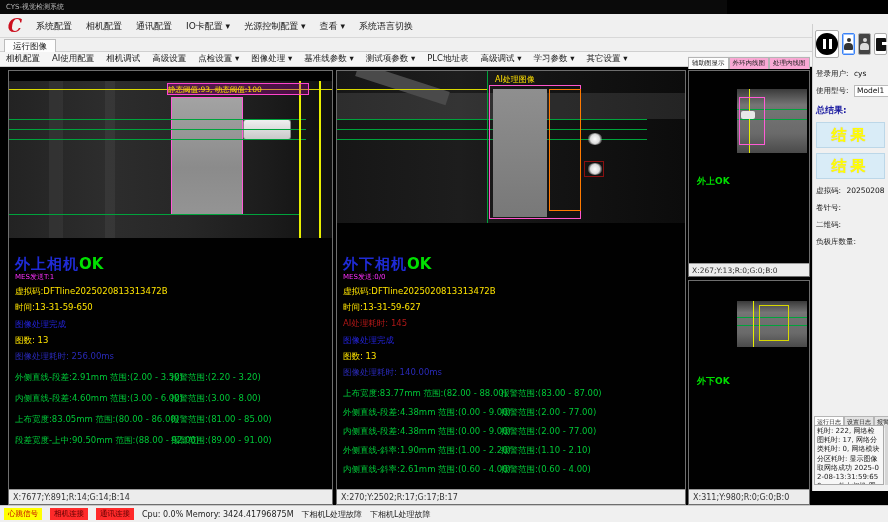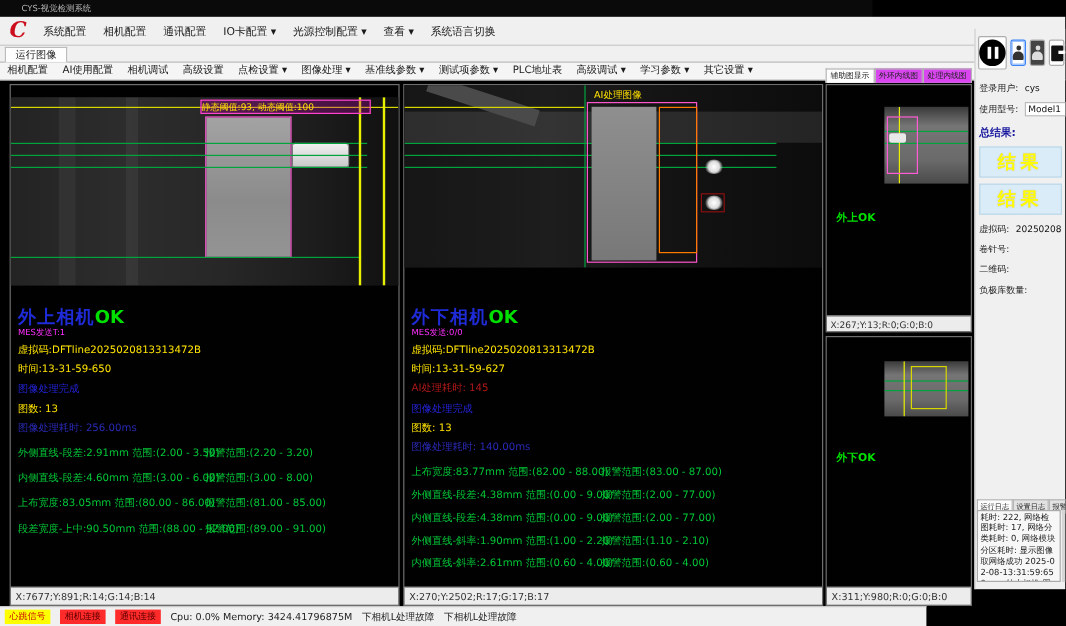--- a/index.html
+++ b/index.html
@@ -1,21 +1,21 @@
 <!DOCTYPE html>
 <html><head>
 <meta charset="utf-8">
 <style>
   * { margin:0; padding:0; box-sizing:border-box; }
   html,body { width:888px; height:522px; overflow:hidden; background:#000; }
   body { font-family:"DejaVu Sans", sans-serif; }
   #root { position:relative; width:888px; height:522px; background:#000; overflow:hidden; }
 
   
-  .titlebar { position:absolute; left:0; top:0; width:727px; height:14px; background:#0a0a0a; color:#b5b5b5; font-size:7px; line-height:14px; padding-left:18px; }
+  .titlebar { position:absolute; left:0; top:0; width:727px; height:14px; background:#0a0a0a; color:#b5b5b5; font-size:7px; line-height:14px; padding-left:6px; }
   .menubar { position:absolute; left:0; top:14px; width:888px; height:24px; background:#f0f0f0; border-bottom:1px solid #d8d8d8; }
   .logo { position:absolute; left:4px; top:2px; width:22px; height:20px; color:#cc0f1e; font-size:18px; font-weight:bold; font-style:italic; font-family:"DejaVu Serif", serif; line-height:20px; text-align:center; }
   .menu-items { position:absolute; left:36px; top:0; height:24px; display:flex; align-items:center; gap:14px; }
   .menu-item { font-size:9px; color:#1a1a1a; cursor:default; }
   .tabrow { position:absolute; left:0; top:38px; width:888px; height:14px; background:#f0f0f0; border-bottom:1px solid #cfcfcf; }
   .tab { position:absolute; left:4px; top:1px; height:13px; padding:0 8px; background:#fdfdfd; border:1px solid #bcbcbc; border-bottom:none; font-size:8.5px; color:#222; line-height:12px; }
   .toolbar { position:absolute; left:0; top:52px; width:888px; height:15px; background:#f5f5f5; border-bottom:1px solid #cfcfcf; display:flex; align-items:center; padding-left:6px; gap:12px; }
   .tool-item { font-size:8.5px; color:#1a1a1a; white-space:nowrap; }
 
   
@@ -67,21 +67,21 @@
   .rline { color:#b01818; font-size:8.5px; margin-top:4px; }
   .measures { margin-top:9px; }
   .m-line { position:relative; height:21px; }
   #panel-mid .m-line { height:19px; }
   .m-text { position:absolute; left:0; color:#00c838; font-size:8.5px; white-space:nowrap; }
   .m-alarm { position:absolute; left:156px; color:#00c838; font-size:8.5px; white-space:nowrap; }
   #panel-mid .m-alarm { left:158px; }
 
   
   .preview-tabs { position:absolute; left:688px; top:56px; width:122px; height:13px; background:#f0f0f0; display:flex; align-items:flex-end; }
-  .ptab { font-size:6.5px; color:#222; padding:1px 3px; border:1px solid #b5b5b5; border-bottom:none; background:#d946ef; white-space:nowrap; }
+  .ptab { font-size:6.5px; color:#222; padding:1px 3px; border:1px solid #b5b5b5; border-bottom:none; background:#f9a8d4; white-space:nowrap; }
   .ptab.sel { background:#fdfdfd; }
   .mini-img { position:absolute; overflow:hidden; background:linear-gradient(180deg,#3a3a3a 0%,#757575 25%,#6a6a6a 70%,#4a4a4a 100%); }
   #mini-1 { left:48px; top:18px; width:70px; height:64px; }
   #mini-2 { left:48px; top:20px; width:70px; height:46px; }
   .mini-ok { position:absolute; left:8px; color:#00e000; font-size:9px; font-weight:bold; }
   #preview-top .mini-ok { top:104px; }
   #preview-bot .mini-ok { top:94px; }
 
   
   .side { position:absolute; left:812px; top:24px; width:76px; height:467px; background:#f0f0f0; border-left:1px solid #cfcfcf; }
@@ -106,21 +106,21 @@
   
   .person { position:relative; width:9px; height:12px; }
   .person::before { content:""; position:absolute; left:2.5px; top:0; width:4px; height:4px; border-radius:50%; background:#333; }
   .person::after { content:""; position:absolute; left:0; top:4.5px; width:9px; height:7px; border-radius:4px 4px 1px 1px; background:#333; }
   .icon-btn.dark { background:#444; }
   .icon-btn.dark .person::before, .icon-btn.dark .person::after { background:#ddd; }
   .door { position:relative; width:10px; height:13px; background:#111; border-radius:1px; }
   .door::after { content:""; position:absolute; right:-3px; top:4.5px; width:7px; height:3px; background:#fff; clip-path:polygon(0 0,60% 0,60% -60%,100% 50%,60% 160%,60% 100%,0 100%); }
 
   
-  .statusbar { position:absolute; left:0; top:505px; width:772px; height:17px; background:#f0f0f0; border-top:1px solid #c8c8c8; display:flex; align-items:center; gap:8px; padding-left:4px; }
+  .statusbar { position:absolute; left:0; top:505px; width:888px; height:17px; background:#f0f0f0; border-top:1px solid #c8c8c8; display:flex; align-items:center; gap:8px; padding-left:4px; }
   .badge { font-size:7.5px; padding:1px 4px; }
   .badge.yellow { background:#ffff00; color:#c40000; }
   .badge.red { background:#ff2a2a; color:#5a0000; }
   .sb-text { font-size:8px; color:#222; white-space:nowrap; }
 </style>
 </head>
 <body>
 
 <div id="root">
 

